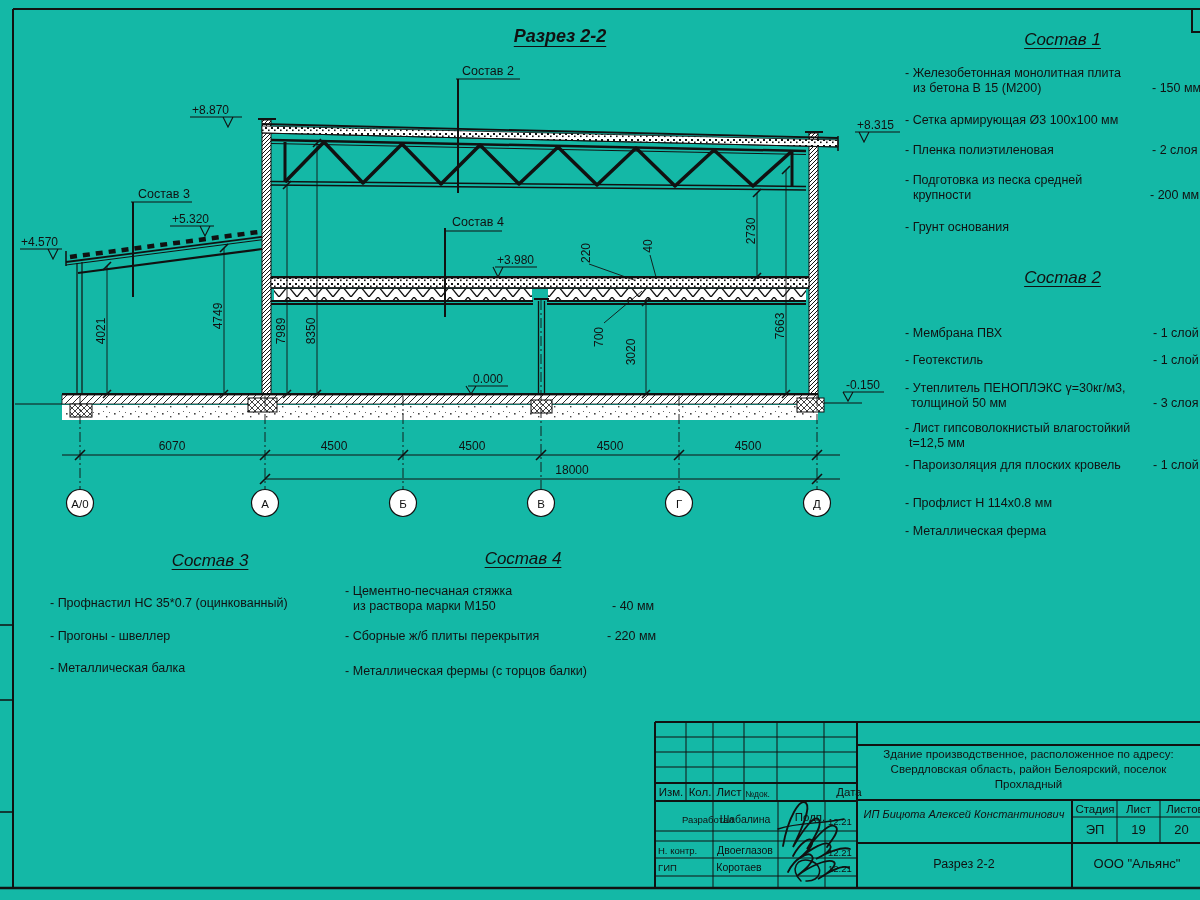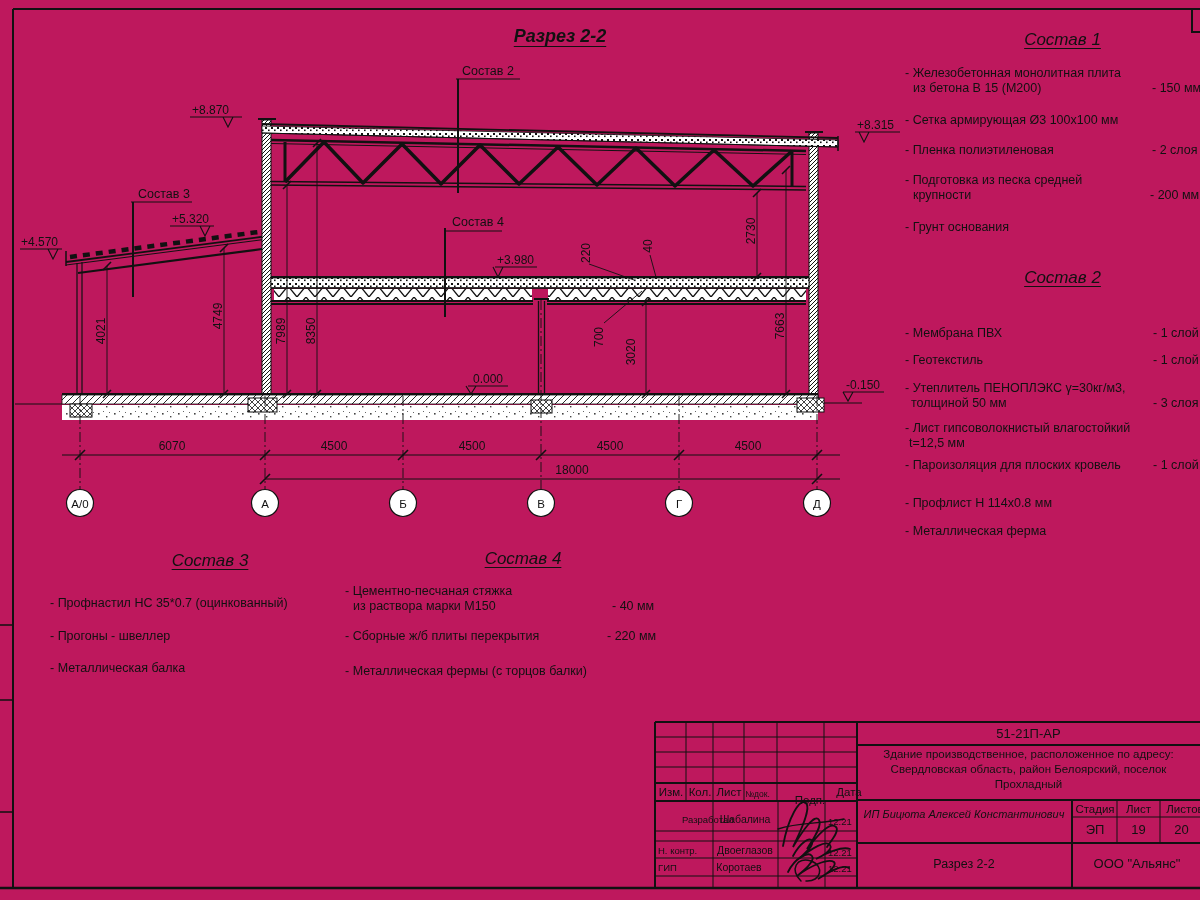--- a/index.html
+++ b/index.html
@@ -1,16 +1,16 @@
 <!DOCTYPE html>
 <html><head>
 <meta charset="utf-8">
 <style>
   html,body{margin:0;padding:0;background:#e8e8e8;}
-  .sheet{position:relative;width:1200px;height:900px;background:#be185d;overflow:hidden;
+  .sheet{position:relative;width:1200px;height:900px;background:#14b8a6;overflow:hidden;
          font-family:"Liberation Sans", sans-serif;color:#111;}
   svg{position:absolute;left:0;top:0;}
   .t{position:absolute;font-size:12.5px;white-space:nowrap;color:#111;}
   .main-title{position:absolute;font-size:18px;font-style:italic;font-weight:bold;
       text-decoration:underline;text-underline-offset:4px;text-align:center;white-space:nowrap;}
   .ctitle{position:absolute;font-size:17px;font-style:italic;text-decoration:underline;
       text-underline-offset:3px;white-space:nowrap;text-align:center;}
   .vdim{position:absolute;font-size:12px;white-space:nowrap;transform:translate(-50%,-50%) rotate(-90deg);}
   .hdim{position:absolute;font-size:12px;white-space:nowrap;transform:translate(-50%,-100%);}
   .elev{position:absolute;font-size:12px;white-space:nowrap;}
@@ -294,30 +294,29 @@
 <div class="hdim" style="left:748px;top:453px;">4500</div>
 <div class="hdim" style="left:572px;top:477px;">18000</div>
 
 <div class="axl" style="left:80px;top:504px;">А/0</div>
 <div class="axl" style="left:265px;top:504px;">А</div>
 <div class="axl" style="left:403px;top:504px;">Б</div>
 <div class="axl" style="left:541px;top:504px;">В</div>
 <div class="axl" style="left:679px;top:504px;">Г</div>
 <div class="axl" style="left:817px;top:504px;">Д</div>
 
-<div class="st ctr" style="left:857px;top:726px;width:343px;font-size:13px;">51-21П-АР</div>
 <div class="st ctr" style="left:859px;top:748px;width:339px;font-size:11.5px;">Здание производственное, расположенное по адресу:</div>
 <div class="st ctr" style="left:859px;top:763px;width:339px;font-size:11.5px;">Свердловская область, район Белоярский, поселок</div>
 <div class="st ctr" style="left:859px;top:778px;width:339px;font-size:11.5px;">Прохладный</div>
 
 <div class="st ctr" style="left:656px;top:786px;width:30px;font-size:11.5px;">Изм.</div>
 <div class="st ctr" style="left:687px;top:786px;width:26px;font-size:11.5px;">Кол.</div>
 <div class="st ctr" style="left:714px;top:786px;width:30px;font-size:11.5px;">Лист</div>
 <div class="st ctr" style="left:745px;top:789px;width:16px;font-size:8.5px;">№док.</div>
-<div class="st ctr" style="left:778px;top:794px;width:64px;font-size:11.5px;">Подп.</div>
+<div class="st ctr" style="left:778px;top:811px;width:64px;font-size:11.5px;">Подп.</div>
 <div class="st ctr" style="left:825px;top:786px;width:48px;font-size:11.5px;">Дата</div>
 
 <div class="st" style="left:658px;top:814px;font-size:9.5px;padding-left:24px;">Разработал</div>
 <div class="st ctr" style="left:714px;top:813px;width:62px;font-size:10.5px;">Шабалина</div>
 <div class="st" style="left:828px;top:816px;font-size:9.5px;">12.21</div>
 
 <div class="st" style="left:658px;top:845px;font-size:9.5px;">Н. контр.</div>
 <div class="st ctr" style="left:714px;top:844px;width:62px;font-size:10.5px;">Двоеглазов</div>
 <div class="st" style="left:828px;top:847px;font-size:9.5px;">12.21</div>
 

